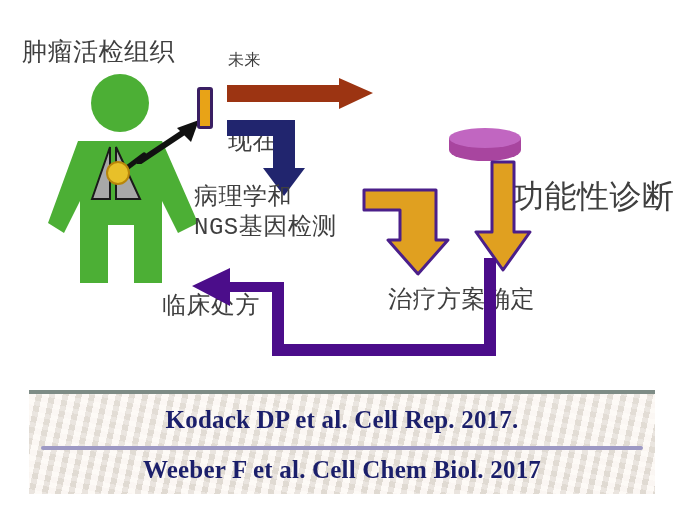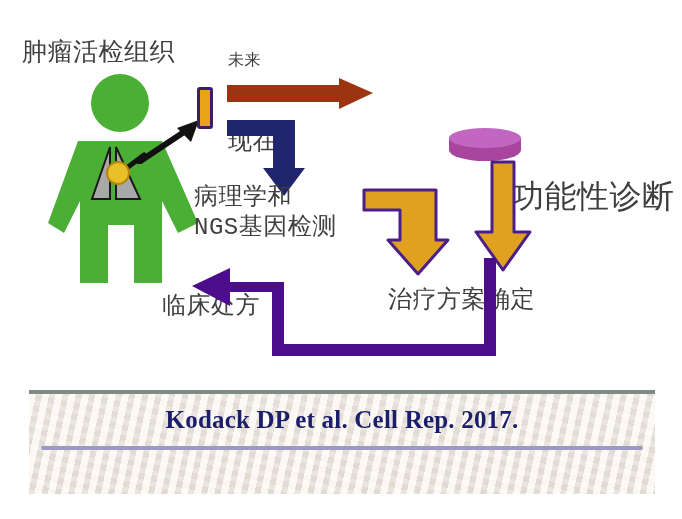--- a/index.html
+++ b/index.html
@@ -218,15 +218,16 @@
   <div class="lbl" id="label-clinical-rx">临床处方</div>
 
   <svg id="arrow-feedback-loop" class="arrow-svg" width="308" height="104" viewBox="0 0 308 104">
     <path d="M296,0 L296,86 L96,86 L96,24 L42,24 L42,10 L4,28 L42,48 L42,34 L84,34 L84,98 L308,98 L308,0 Z" fill="#4b0d8a"></path>
   </svg>
 
   <div id="citation-banner">
     <div id="banner-texture"></div>
     <div id="banner-divider"></div>
     <div class="citation" id="citation-line-1">Kodack DP et al. Cell Rep. 2017.</div>
+    <div class="citation" id="citation-line-2">Weeber F et al. Cell Chem Biol. 2017</div>
   </div>
 
 </div>
 
 </body></html>

